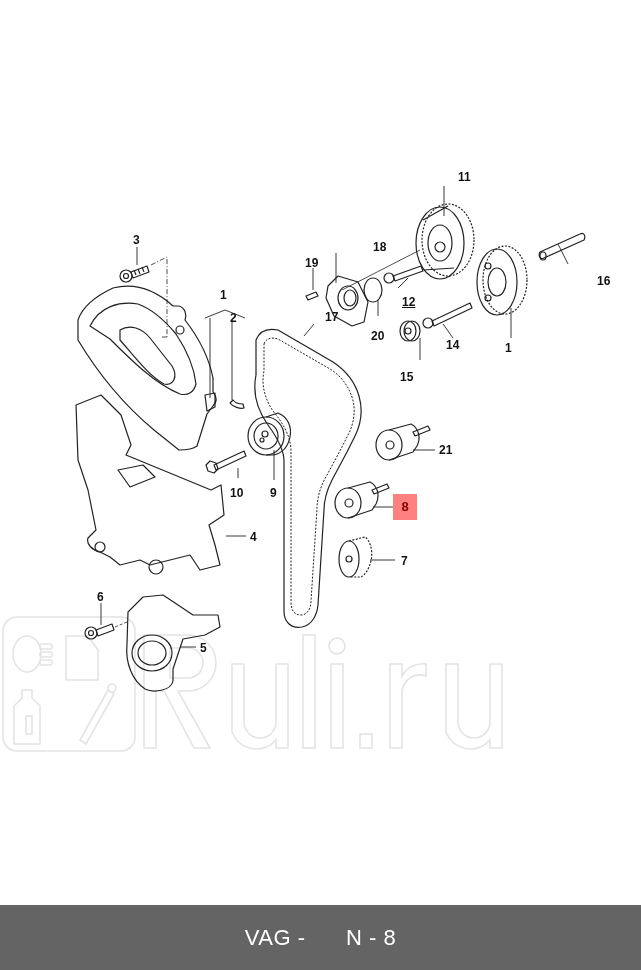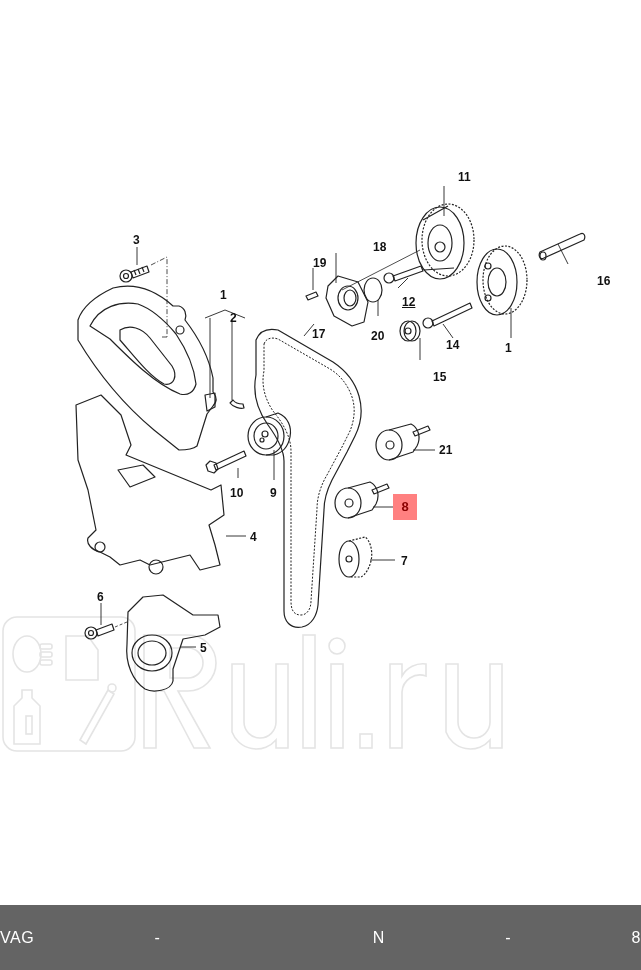--- a/index.html
+++ b/index.html
@@ -3,21 +3,21 @@
 <meta charset="utf-8">
 <style>
   html, body { margin:0; padding:0; background:#ffffff; }
   body { width:641px; height:970px; position:relative; overflow:hidden; font-family:"Liberation Sans", sans-serif; }
   .canvas { position:absolute; left:0; top:0; width:641px; height:905px; }
   .diagram { position:absolute; left:0; top:0; }
   .label { position:absolute; font-family:"Liberation Sans", sans-serif; font-weight:bold; font-size:12px; color:#111; line-height:14px; }
   .label.hl { background:#ff8080; color:#8a0000; width:24px; height:26px; line-height:26px; text-align:center; font-size:13px; }
   .watermark { position:absolute; left:0; top:0; pointer-events:none; }
   .footer { position:absolute; left:0; top:905px; width:641px; height:65px; background:#646464; color:#fff; }
-  .footer-text { position:absolute; left:0; top:0; width:100%; height:65px; display:flex; align-items:center; justify-content:space-between; font-family:"Liberation Sans", sans-serif; font-size:16px; letter-spacing:0.5px; }
+  .footer-text { position:absolute; left:0; top:0; width:100%; height:65px; display:flex; align-items:center; justify-content:center; font-family:"Liberation Sans", sans-serif; font-size:22px; letter-spacing:0.5px; }
   .footer-text span { white-space:pre; }
   .sep { display:inline-block; width:34px; }
 </style>
 </head>
 <body>
 
 <div class="canvas">
 
   <svg class="watermark" width="641" height="905" viewBox="0 0 641 905">
     <g fill="none" stroke="#e4e4e4" stroke-width="1.6">
@@ -203,25 +203,25 @@
   <div class="label" style="left:200px;top:641px;">5</div>
   <div class="label" style="left:97px;top:590px;">6</div>
   <div class="label" style="left:401px;top:554px;">7</div>
   <div class="label hl" style="left:393px;top:494px;">8</div>
   <div class="label" style="left:270px;top:486px;">9</div>
   <div class="label" style="left:230px;top:486px;">10</div>
   <div class="label" style="left:437px;top:170px;margin-left:21px;">11</div>
   <div class="label" style="left:402px;top:295px;text-decoration:underline;">12</div>
   <div class="label" style="left:505px;top:341px;">1</div>
   <div class="label" style="left:446px;top:338px;">14</div>
-  <div class="label" style="left:433px;top:370px;">15</div>
+  <div class="label" style="left:400px;top:370px;">15</div>
   <div class="label" style="left:563px;top:274px;margin-left:34px;">16</div>
-  <div class="label" style="left:312px;top:310px;margin-top:17px;">17</div>
+  <div class="label" style="left:325px;top:310px;">17</div>
   <div class="label" style="left:330px;top:240px;margin-left:43px;">18</div>
-  <div class="label" style="left:305px;top:256px;margin-left:8px;">19</div>
+  <div class="label" style="left:305px;top:256px;">19</div>
   <div class="label" style="left:371px;top:329px;">20</div>
   <div class="label" style="left:439px;top:443px;">21</div>
 </div>
 
 <div class="footer">
   <div class="footer-text">
     <span>VAG</span>
     <span> </span>
     <span>-</span>
     <span> </span>

